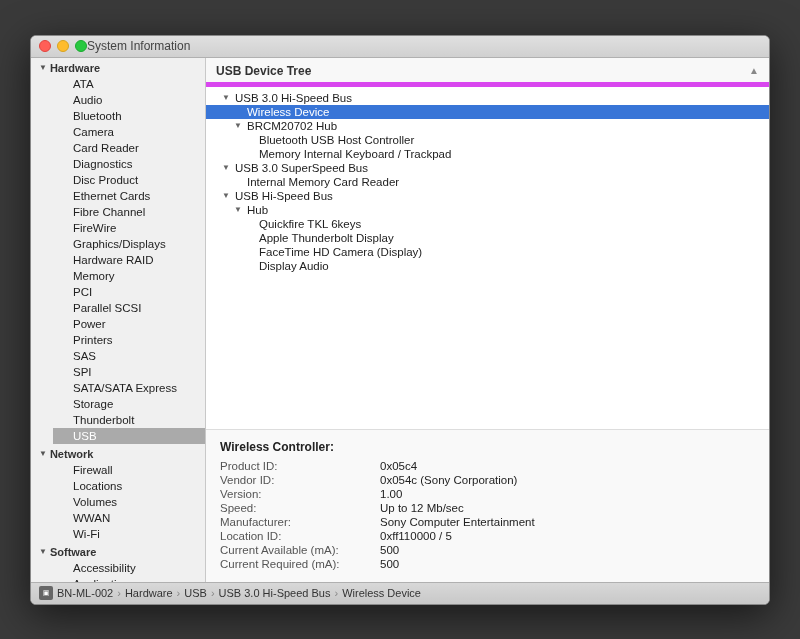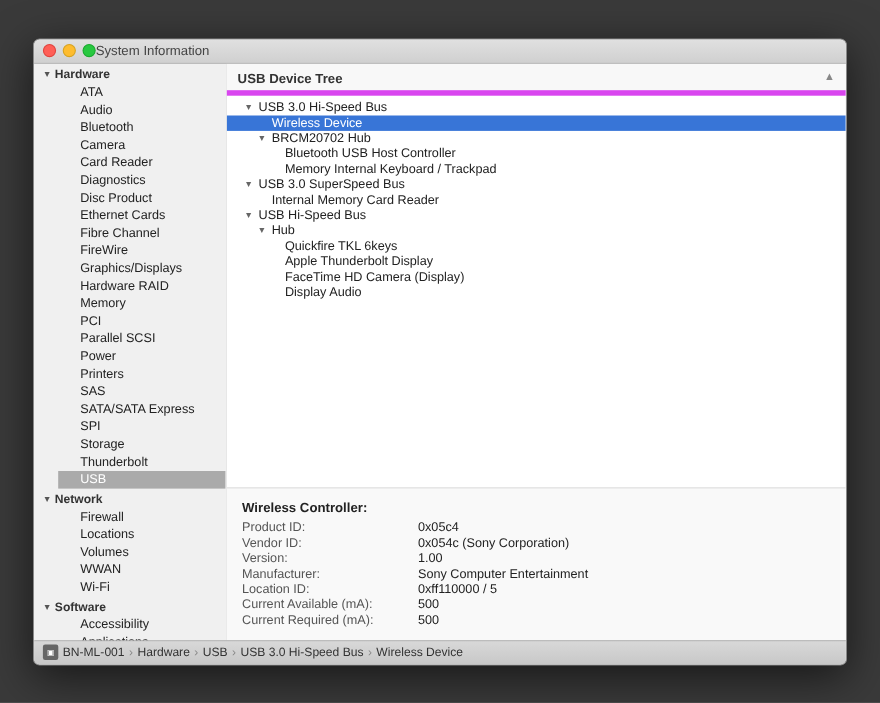--- a/index.html
+++ b/index.html
@@ -235,22 +235,22 @@
       <div class="sidebar-item">Fibre Channel</div>
       <div class="sidebar-item">FireWire</div>
       <div class="sidebar-item">Graphics/Displays</div>
       <div class="sidebar-item">Hardware RAID</div>
       <div class="sidebar-item">Memory</div>
       <div class="sidebar-item">PCI</div>
       <div class="sidebar-item">Parallel SCSI</div>
       <div class="sidebar-item">Power</div>
       <div class="sidebar-item">Printers</div>
       <div class="sidebar-item">SAS</div>
+      <div class="sidebar-item">SPI</div>
       <div class="sidebar-item">SATA/SATA Express</div>
-      <div class="sidebar-item">SPI</div>
       <div class="sidebar-item">Storage</div>
       <div class="sidebar-item">Thunderbolt</div>
       <div class="sidebar-item selected">USB</div>
 
       <div class="sidebar-section-header">
         <span class="triangle">▼</span>
         <span>Network</span>
       </div>
       <div class="sidebar-item">Firewall</div>
       <div class="sidebar-item">Locations</div>
@@ -342,20 +342,24 @@
         </div>
         <div class="detail-row">
           <span class="detail-label">Vendor ID:</span>
           <span class="detail-value">0x054c  (Sony Corporation)</span>
         </div>
         <div class="detail-row">
           <span class="detail-label">Version:</span>
           <span class="detail-value">1.00</span>
         </div>
         <div class="detail-row">
+          <span class="detail-label">Speed:</span>
+          <span class="detail-value">Up to 12 Mb/sec</span>
+        </div>
+        <div class="detail-row">
           <span class="detail-label">Manufacturer:</span>
           <span class="detail-value">Sony Computer Entertainment</span>
         </div>
         <div class="detail-row">
           <span class="detail-label">Location ID:</span>
           <span class="detail-value">0xff110000 / 5</span>
         </div>
         <div class="detail-row">
           <span class="detail-label">Current Available (mA):</span>
           <span class="detail-value">500</span>
@@ -365,21 +369,21 @@
           <span class="detail-value">500</span>
         </div>
       </div>
     </div>
   </div>
 
   <div class="statusbar">
     <div class="statusbar-icon">
       <span style="font-size:7px;">▣</span>
     </div>
-    <span>BN-ML-001</span>
+    <span>BN-ML-002</span>
     <span class="breadcrumb-sep">›</span>
     <span>Hardware</span>
     <span class="breadcrumb-sep">›</span>
     <span>USB</span>
     <span class="breadcrumb-sep">›</span>
     <span>USB 3.0 Hi-Speed Bus</span>
     <span class="breadcrumb-sep">›</span>
     <span>Wireless Device</span>
   </div>
 </div>

